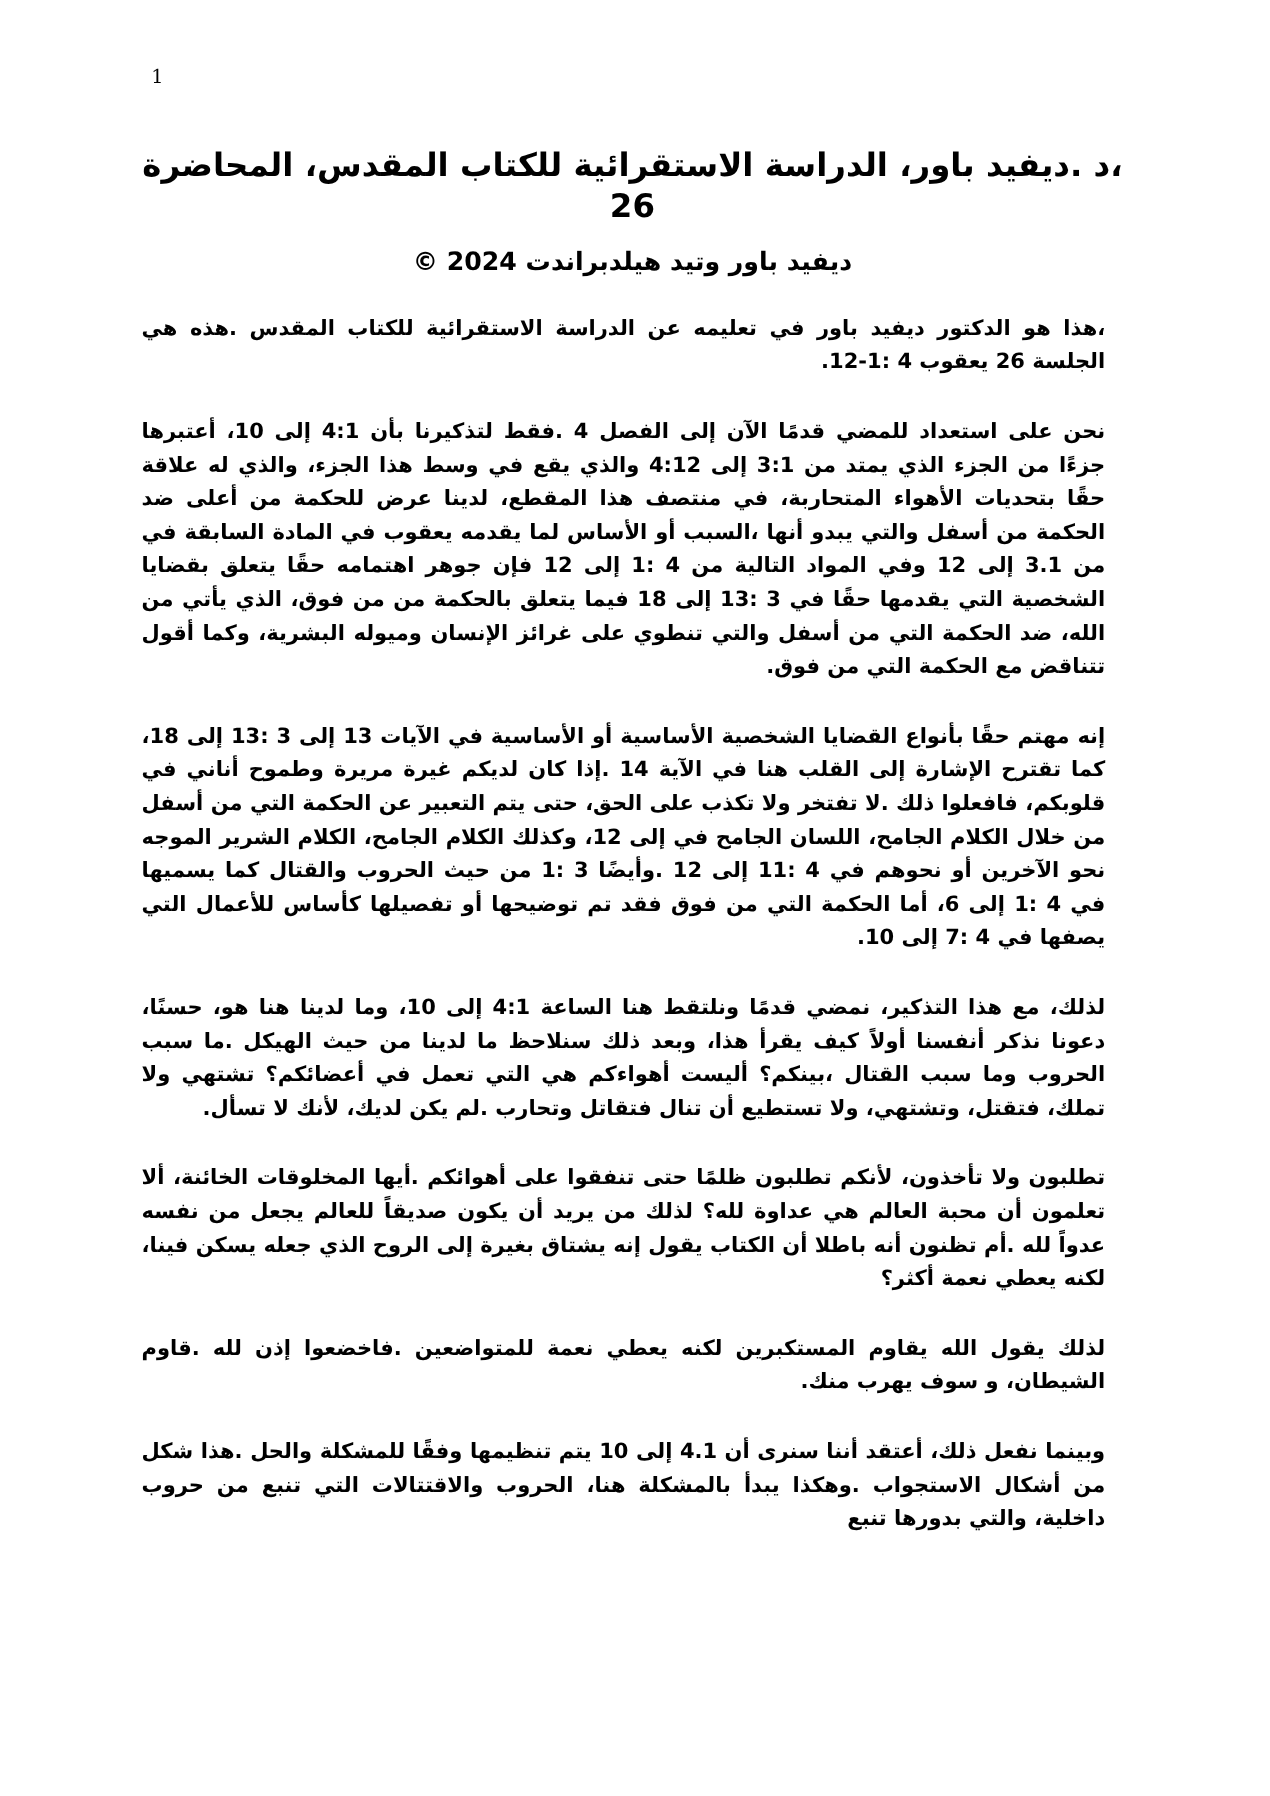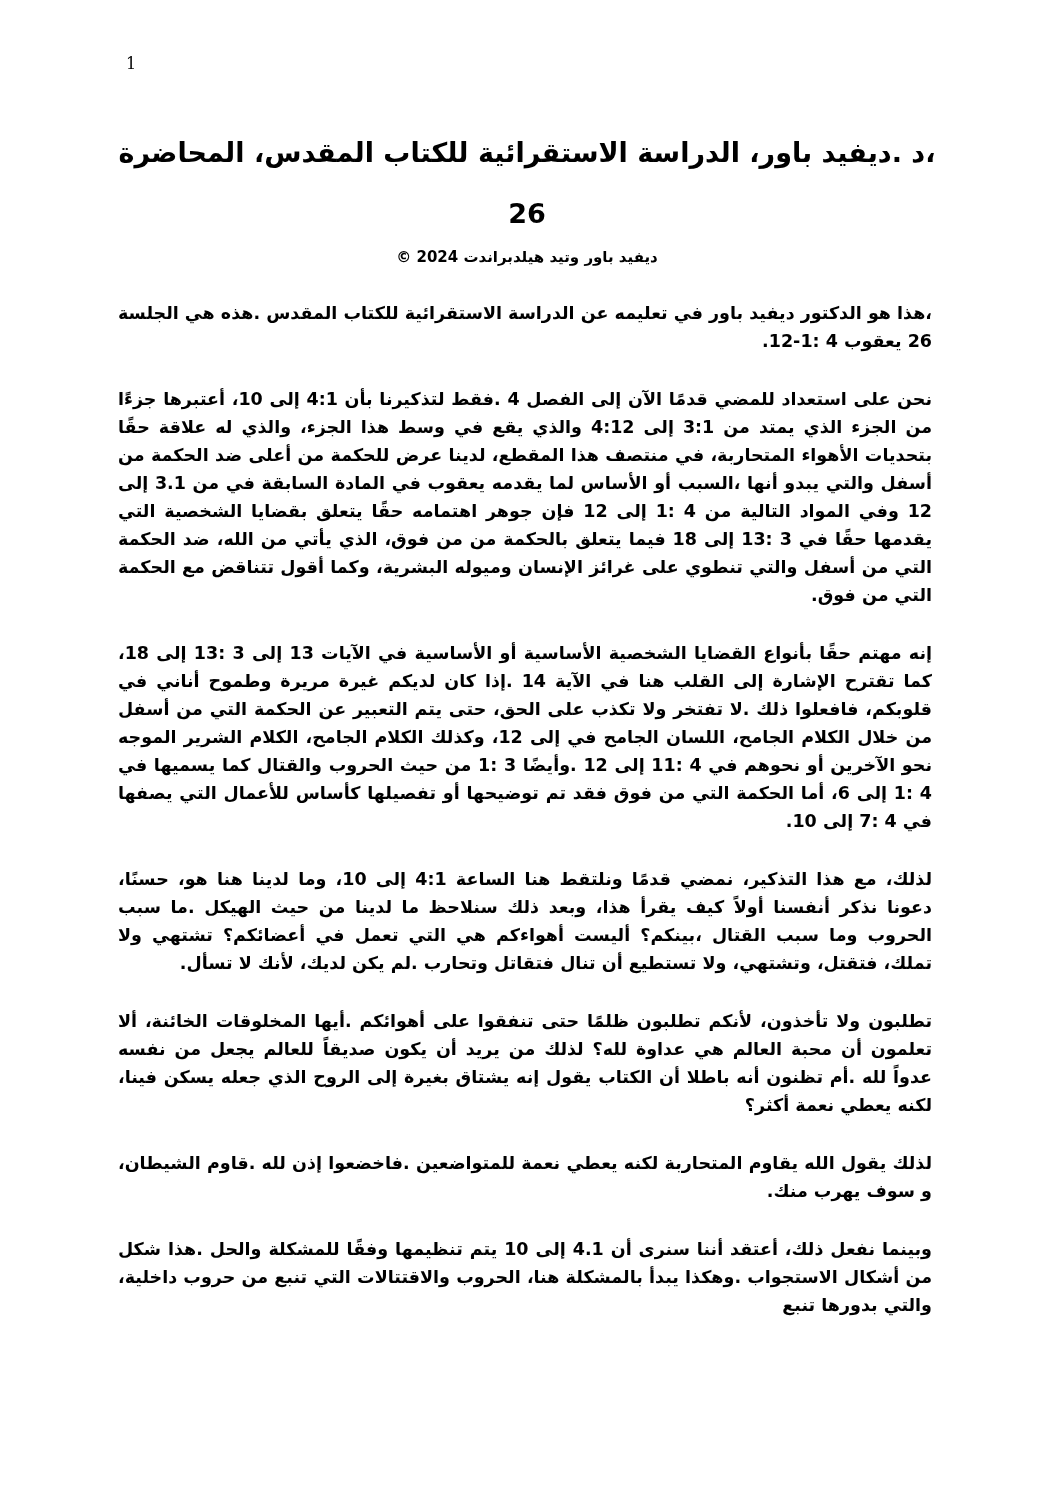--- a/index.html
+++ b/index.html
@@ -26,34 +26,34 @@
     color: #000000;
   }
   .doc {
     direction: rtl;
     padding: 122px 122px 0 118px;
   }
   .title {
     text-align: center;
     font-size: 27px;
     font-weight: 700;
-    line-height: 61px;
+    line-height: 34px;
   }
   .byline {
     text-align: center;
-    font-size: 15px;
+    font-size: 21px;
     font-weight: 700;
     line-height: 24px;
-    margin-top: 1px;
+    margin-top: 16px;
   }
   .body-text {
     margin-top: 30px;
   }
   .body-text p {
-    margin: 0 4px 30px 0;
+    margin: 0 15px 30px 0;
     font-size: 17.5px;
     font-weight: 700;
     line-height: 28px;
     text-align: justify;
     text-justify: inter-word;
   }
 </style>
 </head>
 <body>
 
@@ -68,18 +68,18 @@
     </div>
 
     <div class="byline">ديفيد باور وتيد هيلدبراندت 2024 ©</div>
 
     <div class="body-text">
       <p>،هذا هو الدكتور ديفيد باور في تعليمه عن الدراسة الاستقرائية للكتاب المقدس .هذه هي الجلسة 26 يعقوب 4 :1-12.</p>
       <p>نحن على استعداد للمضي قدمًا الآن إلى الفصل 4 .فقط لتذكيرنا بأن 4:1 إلى 10، أعتبرها جزءًا من الجزء الذي يمتد من 3:1 إلى 4:12 والذي يقع في وسط هذا الجزء، والذي له علاقة حقًا بتحديات الأهواء المتحاربة، في منتصف هذا المقطع، لدينا عرض للحكمة من أعلى ضد الحكمة من أسفل والتي يبدو أنها ،السبب أو الأساس لما يقدمه يعقوب في المادة السابقة في من 3.1 إلى 12 وفي المواد التالية من 4 :1 إلى 12 فإن جوهر اهتمامه حقًا يتعلق بقضايا الشخصية التي يقدمها حقًا في 3 :13 إلى 18 فيما يتعلق بالحكمة من من فوق، الذي يأتي من الله، ضد الحكمة التي من أسفل والتي تنطوي على غرائز الإنسان وميوله البشرية، وكما أقول تتناقض مع الحكمة التي من فوق.</p>
       <p>إنه مهتم حقًا بأنواع القضايا الشخصية الأساسية أو الأساسية في الآيات 13 إلى 3 :13 إلى 18، كما تقترح الإشارة إلى القلب هنا في الآية 14 .إذا كان لديكم غيرة مريرة وطموح أناني في قلوبكم، فافعلوا ذلك .لا تفتخر ولا تكذب على الحق، حتى يتم التعبير عن الحكمة التي من أسفل من خلال الكلام الجامح، اللسان الجامح في إلى 12، وكذلك الكلام الجامح، الكلام الشرير الموجه نحو الآخرين أو نحوهم في 4 :11 إلى 12 .وأيضًا 3 :1 من حيث الحروب والقتال كما يسميها في 4 :1 إلى 6، أما الحكمة التي من فوق فقد تم توضيحها أو تفصيلها كأساس للأعمال التي يصفها في 4 :7 إلى 10.</p>
       <p>لذلك، مع هذا التذكير، نمضي قدمًا ونلتقط هنا الساعة 4:1 إلى 10، وما لدينا هنا هو، حسنًا، دعونا نذكر أنفسنا أولاً كيف يقرأ هذا، وبعد ذلك سنلاحظ ما لدينا من حيث الهيكل .ما سبب الحروب وما سبب القتال ،بينكم؟ أليست أهواءكم هي التي تعمل في أعضائكم؟ تشتهي ولا تملك، فتقتل، وتشتهي، ولا تستطيع أن تنال فتقاتل وتحارب .لم يكن لديك، لأنك لا تسأل.</p>
       <p>تطلبون ولا تأخذون، لأنكم تطلبون ظلمًا حتى تنفقوا على أهوائكم .أيها المخلوقات الخائنة، ألا تعلمون أن محبة العالم هي عداوة لله؟ لذلك من يريد أن يكون صديقاً للعالم يجعل من نفسه عدواً لله .أم تظنون أنه باطلا أن الكتاب يقول إنه يشتاق بغيرة إلى الروح الذي جعله يسكن فينا، لكنه يعطي نعمة أكثر؟</p>
-      <p>لذلك يقول الله يقاوم المتحاربة لكنه يعطي نعمة للمتواضعين .فاخضعوا إذن لله .قاوم الشيطان، و سوف يهرب منك.</p>
+      <p>لذلك يقول الله يقاوم المستكبرين لكنه يعطي نعمة للمتواضعين .فاخضعوا إذن لله .قاوم الشيطان، و سوف يهرب منك.</p>
       <p>وبينما نفعل ذلك، أعتقد أننا سنرى أن 4.1 إلى 10 يتم تنظيمها وفقًا للمشكلة والحل .هذا شكل من أشكال الاستجواب .وهكذا يبدأ بالمشكلة هنا، الحروب والاقتتالات التي تنبع من حروب داخلية، والتي بدورها تنبع</p>
     </div>
 
   </div>
 </div>
 
 </body></html>

